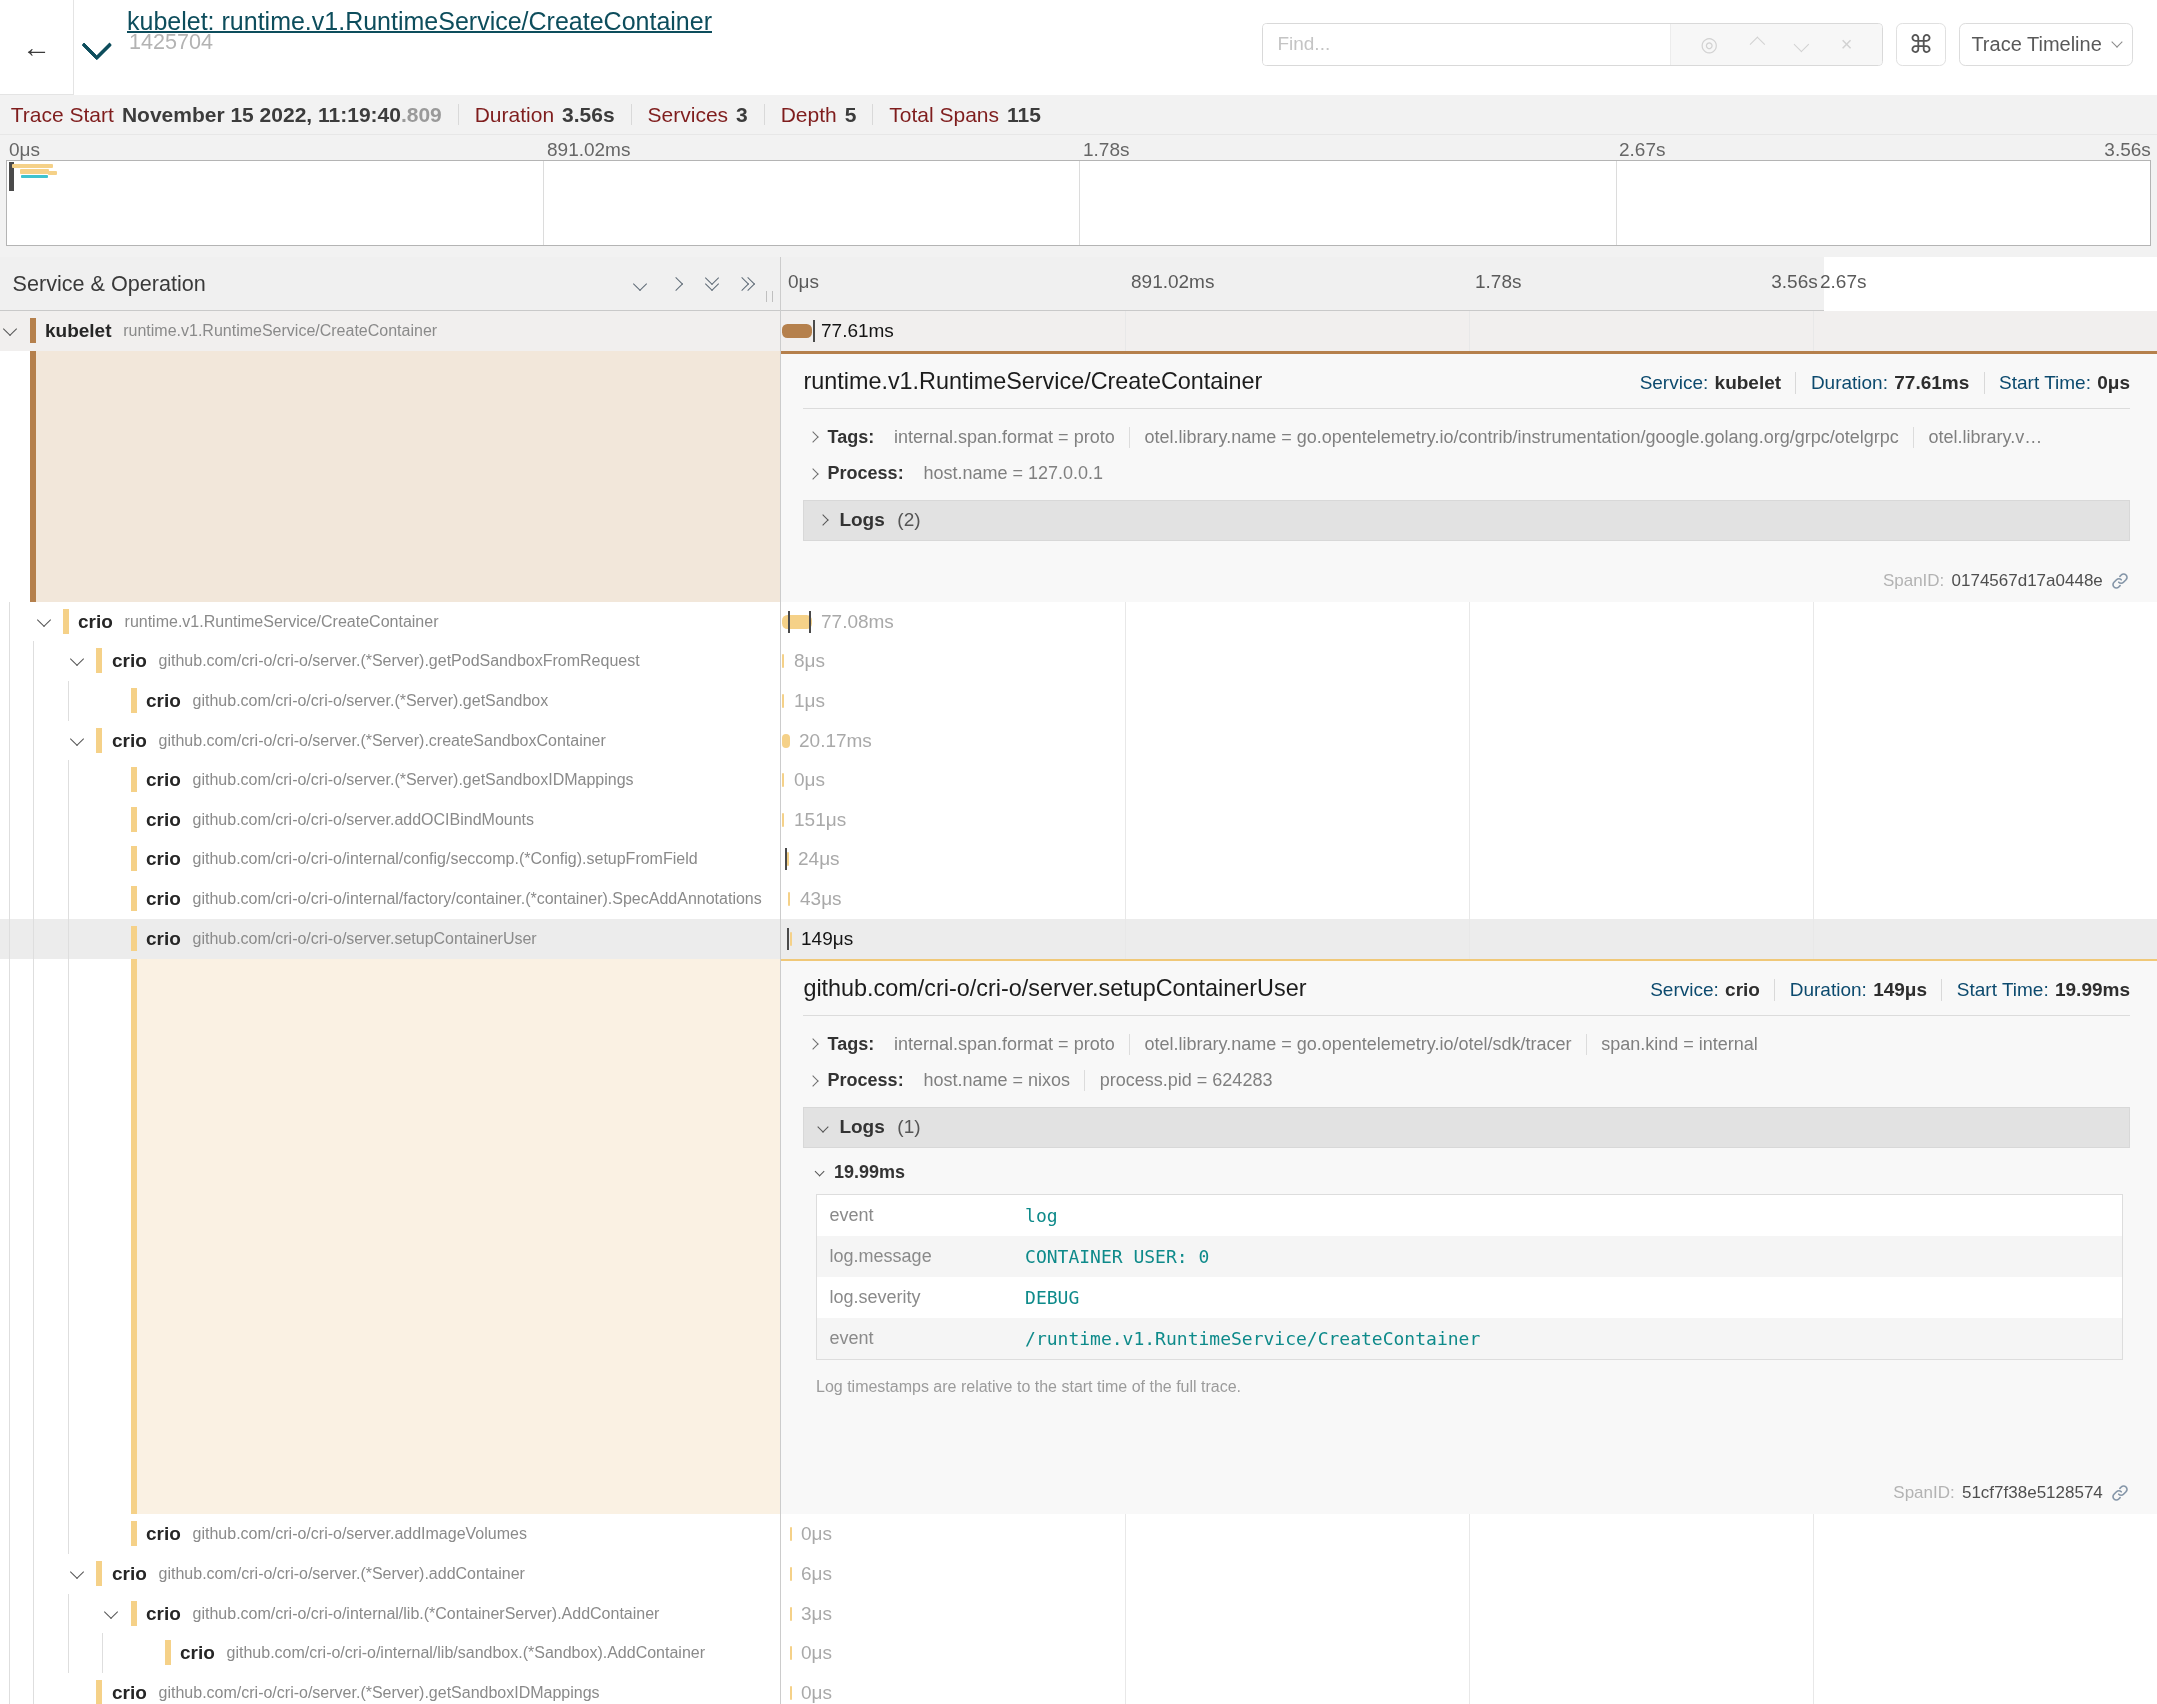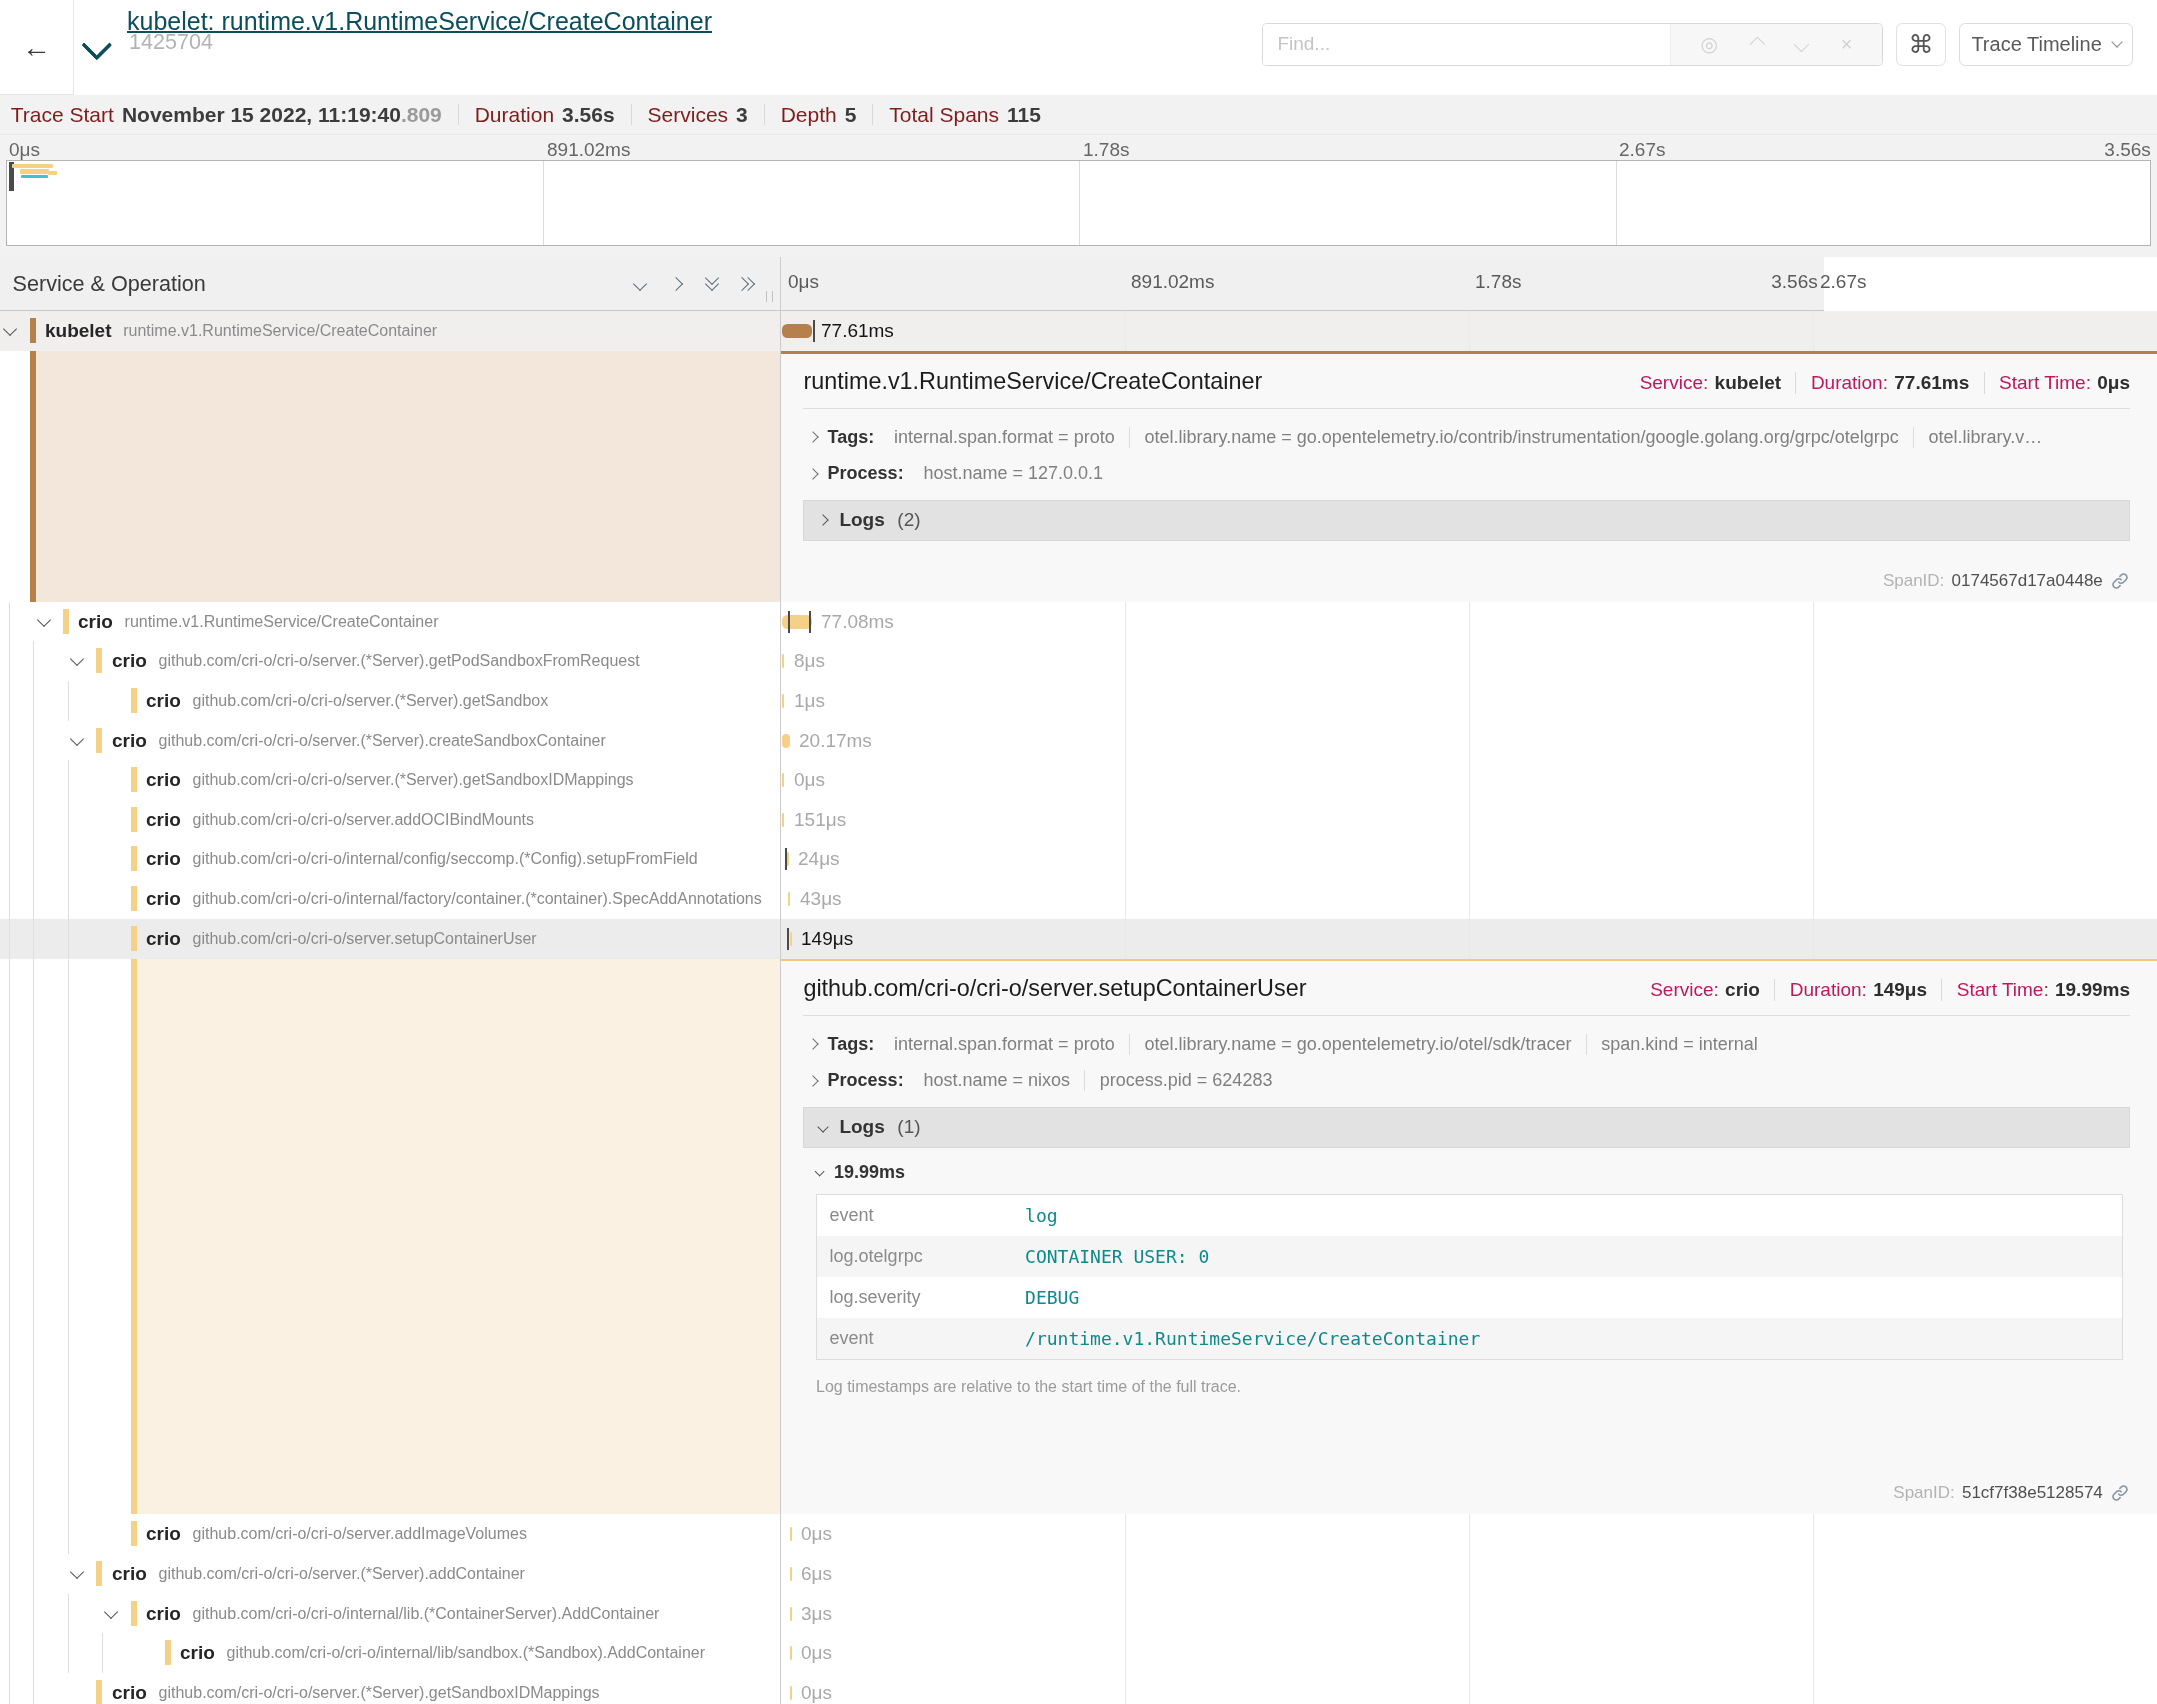--- a/index.html
+++ b/index.html
@@ -107,21 +107,21 @@
   .panel-body { position:absolute; left:780px; top:0; bottom:0; width:1377px; background:#f8f8f8;
     padding:14.4px 27px 10.8px 23.4px; display:flex; flex-direction:column; }
   .panel1-body { border-top:3.6px solid #b5804c; }
   .panel2-body { border-top:3.6px solid #f0c878; }
   .ptitle-row { display:flex; justify-content:space-between; align-items:baseline; }
   .ptitle { font-size:23.4px; font-weight:500; color:#1c1c1c; }
   .pmeta { display:flex; }
   .pmeta .m { padding:0 14.4px; font-size:19px; border-left:0.9px solid #d9d9d9; white-space:nowrap; }
   .pmeta .m:first-child { border-left:none; }
   .pmeta .m:last-child { padding-right:0; }
-  .pmeta .lbl { color:#be185d; margin-right:6.3px; }
+  .pmeta .lbl { color:#0c4a6e; margin-right:6.3px; }
   .pmeta .val { color:#2e2e2e; font-weight:bold; }
   .phr { border:none; border-top:0.9px solid #dcdcdc; margin:12.6px 0 18px; }
   .kv-row { display:flex; align-items:center; margin-bottom:15.3px; font-size:18px; }
   .kv-row .chv { width:8px; height:8px; border-color:#6e6e6e; margin:0 10.8px 0 5.4px; }
   .kv-row .klbl { font-weight:bold; color:#333; margin-right:5.4px; }
   .kv-item { color:#808080; padding:0 14.4px; border-left:0.9px solid #dcdcdc; white-space:nowrap; }
   .kv-item:first-of-type { border-left:none; }
   .logs-bar { background:#e2e2e2; border:0.9px solid #d8d8d8; height:41px; display:flex;
     align-items:center; padding-left:14.4px; gap:12.6px; cursor:pointer; }
   .logs-bar .chv { width:8px; height:8px; border-color:#555; }
@@ -344,21 +344,21 @@
           <span class="chv down"></span>
           <span>19.99ms</span>
         </div>
         <table class="log-table">
           <tbody id="log-tbody">
               <tr>
                 <td class="k">event</td>
                 <td class="v">log</td>
               </tr>
               <tr>
-                <td class="k">log.otelgrpc</td>
+                <td class="k">log.message</td>
                 <td class="v">CONTAINER USER: 0</td>
               </tr>
               <tr>
                 <td class="k">log.severity</td>
                 <td class="v">DEBUG</td>
               </tr>
               <tr>
                 <td class="k">event</td>
                 <td class="v">/runtime.v1.RuntimeService/CreateContainer</td>
               </tr>

